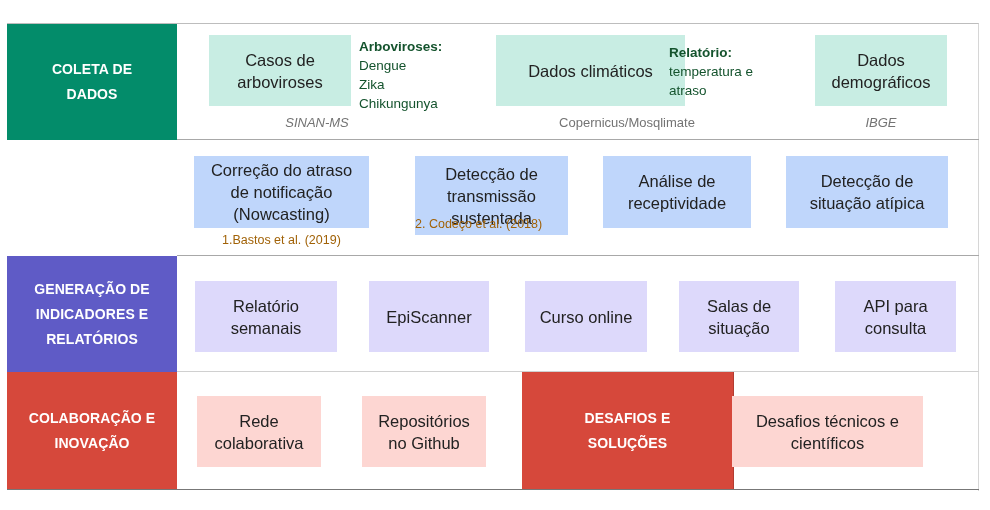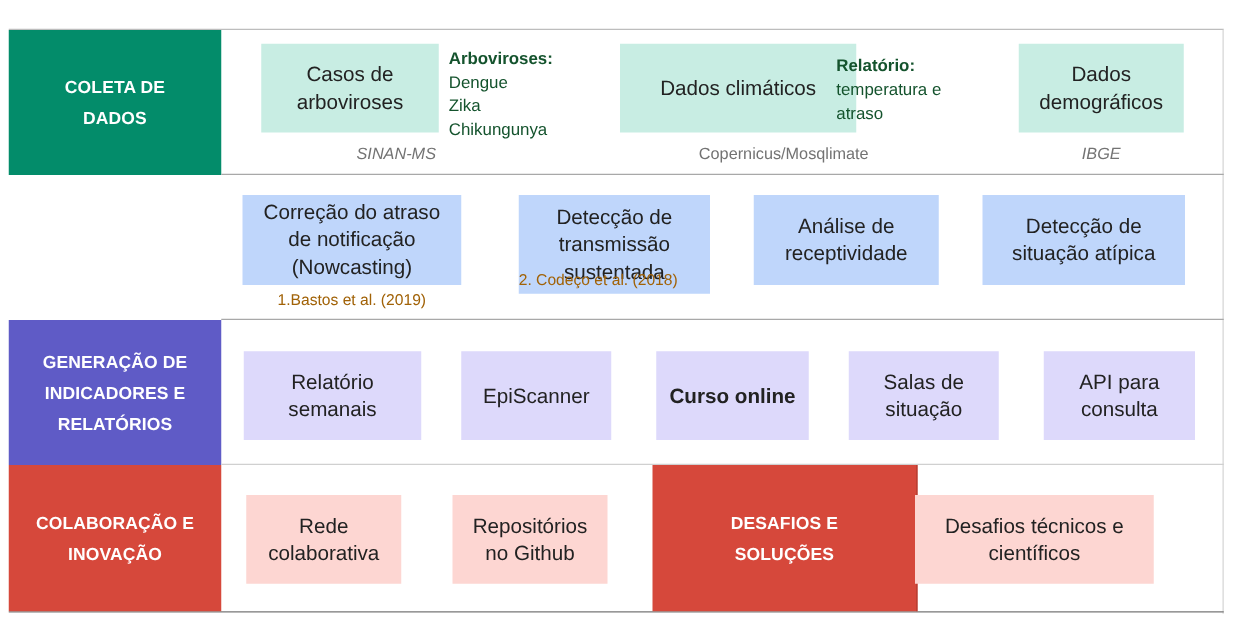--- a/index.html
+++ b/index.html
@@ -53,21 +53,21 @@
   <div class="box b" style="left:779px;top:16px;width:162px;height:72px;padding:0 22px;box-sizing:border-box;">Detecção de situação atípica</div>
   <div class="ref" style="left:215px;top:93px;">1.Bastos et al. (2019)</div>
   <div class="ref" style="left:408px;top:77px;">2. Codeço et al. (2018)</div>
   <div class="sep"></div>
 </div>
 
 <div class="row" style="top:256px;height:116px;">
   <div class="hdr" style="background:#5f5bc6;padding:0 16px;box-sizing:border-box;">GENERAÇÃO DE INDICADORES E RELATÓRIOS</div>
   <div class="box p" style="left:188px;top:25px;width:142px;height:71px;padding:0 28px;box-sizing:border-box;">Relatório semanais</div>
   <div class="box p" style="left:362px;top:25px;width:120px;height:71px;">EpiScanner</div>
-  <div class="box p" style="left:518px;top:25px;width:122px;height:71px;font-weight:bold;">Curso online</div>
+  <div class="box p" style="left:518px;top:25px;width:122px;height:71px;">Curso online</div>
   <div class="box p" style="left:672px;top:25px;width:120px;height:71px;padding:0 22px;box-sizing:border-box;">Salas de situação</div>
   <div class="box p" style="left:828px;top:25px;width:121px;height:71px;padding:0 22px;box-sizing:border-box;">API para consulta</div>
   <div class="sep" style="background:#d0d0d0;"></div>
 </div>
 
 <div class="row" style="top:372px;height:117px;border-bottom:1px solid #777;">
   <div class="hdr" style="background:#d6483b;padding:0 16px;box-sizing:border-box;">COLABORAÇÃO E INOVAÇÃO</div>
   <div class="box r" style="left:190px;top:24px;width:124px;height:71px;padding:0 10px;box-sizing:border-box;">Rede colaborativa</div>
   <div class="box r" style="left:355px;top:24px;width:124px;height:71px;padding:0 8px;box-sizing:border-box;">Repositórios no Github</div>
   <div class="hdr" style="left:515px;width:212px;background:#d6483b;padding:0 24px;box-sizing:border-box;border-right:1px solid #b33c31;">DESAFIOS E SOLUÇÕES</div>

